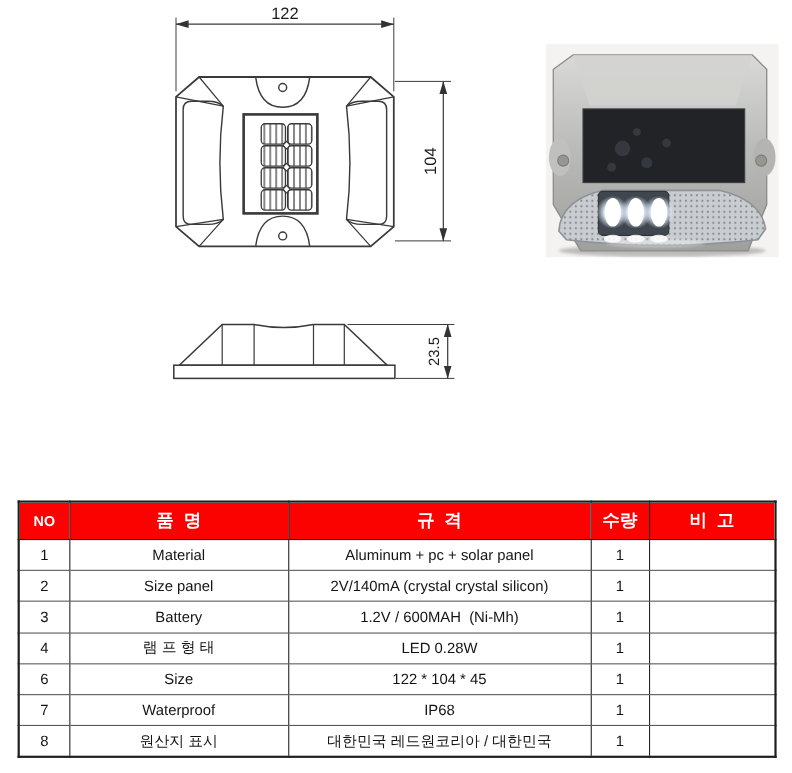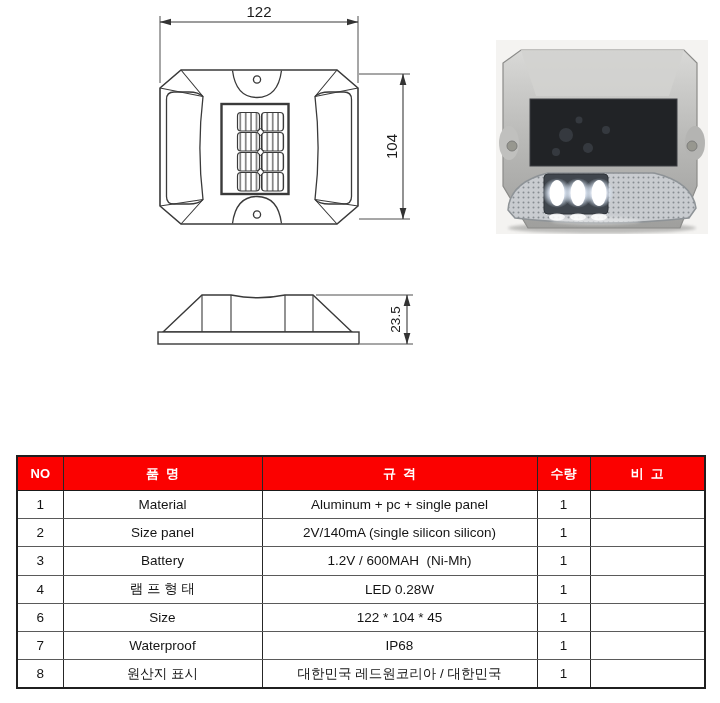--- a/index.html
+++ b/index.html
@@ -10,21 +10,21 @@
   .dim-text{font-family:"Liberation Sans","DejaVu Sans",sans-serif;font-size:15px;fill:#1b1b1b;}
   .dim-text-sm{font-family:"Liberation Sans","DejaVu Sans",sans-serif;font-size:13.5px;fill:#1b1b1b;}
   .photo-box{position:absolute;left:496px;top:40px;width:212px;height:194px;}
 
   table.spec{position:absolute;left:16px;top:455px;width:689px;border-collapse:collapse;
              table-layout:fixed;background:#fff;border:2px solid #1f1f1f;color:#141414;}
   table.spec th,table.spec td{
       border-top:1px solid #5a5a5a;border-bottom:1px solid #5a5a5a;
       border-left:1.5px solid #262626;border-right:1.5px solid #262626;
       white-space:pre;overflow:hidden;vertical-align:middle;padding:0;}
-  table.spec thead th{background:#fb0100;color:#ffffff;font-weight:700;font-size:13px;
+  table.spec thead th{background:#fb0100;color:#ffffff;font-weight:700;font-size:16px;
       height:33px;text-align:center;border-bottom:1.5px solid #1a1a1a;}
   table.spec thead th.no-col{font-size:13px;}
   table.spec tbody td{height:27.2px;font-size:13.5px;}
   td.c{text-align:center;}
   td.l{text-align:center;padding-left:12px;}
 </style>
 </head>
 <body>
 
 <div class="page">
@@ -181,28 +181,28 @@
         <th>품  명</th>
         <th>규  격</th>
         <th>수량</th>
         <th>비  고</th>
       </tr>
     </thead>
     <tbody>
       <tr>
         <td class="c">1</td>
         <td class="l">Material</td>
-        <td class="l">Aluminum + pc + single panel</td>
+        <td class="l">Aluminum + pc + solar panel</td>
         <td class="c">1</td>
         <td class="c"></td>
       </tr>
       <tr>
         <td class="c">2</td>
         <td class="l">Size panel</td>
-        <td class="l">2V/140mA (single silicon silicon)</td>
+        <td class="l">2V/140mA (crystal crystal silicon)</td>
         <td class="c">1</td>
         <td class="c"></td>
       </tr>
       <tr>
         <td class="c">3</td>
         <td class="l">Battery</td>
         <td class="l">1.2V / 600MAH  (Ni-Mh)</td>
         <td class="c">1</td>
         <td class="c"></td>
       </tr>

